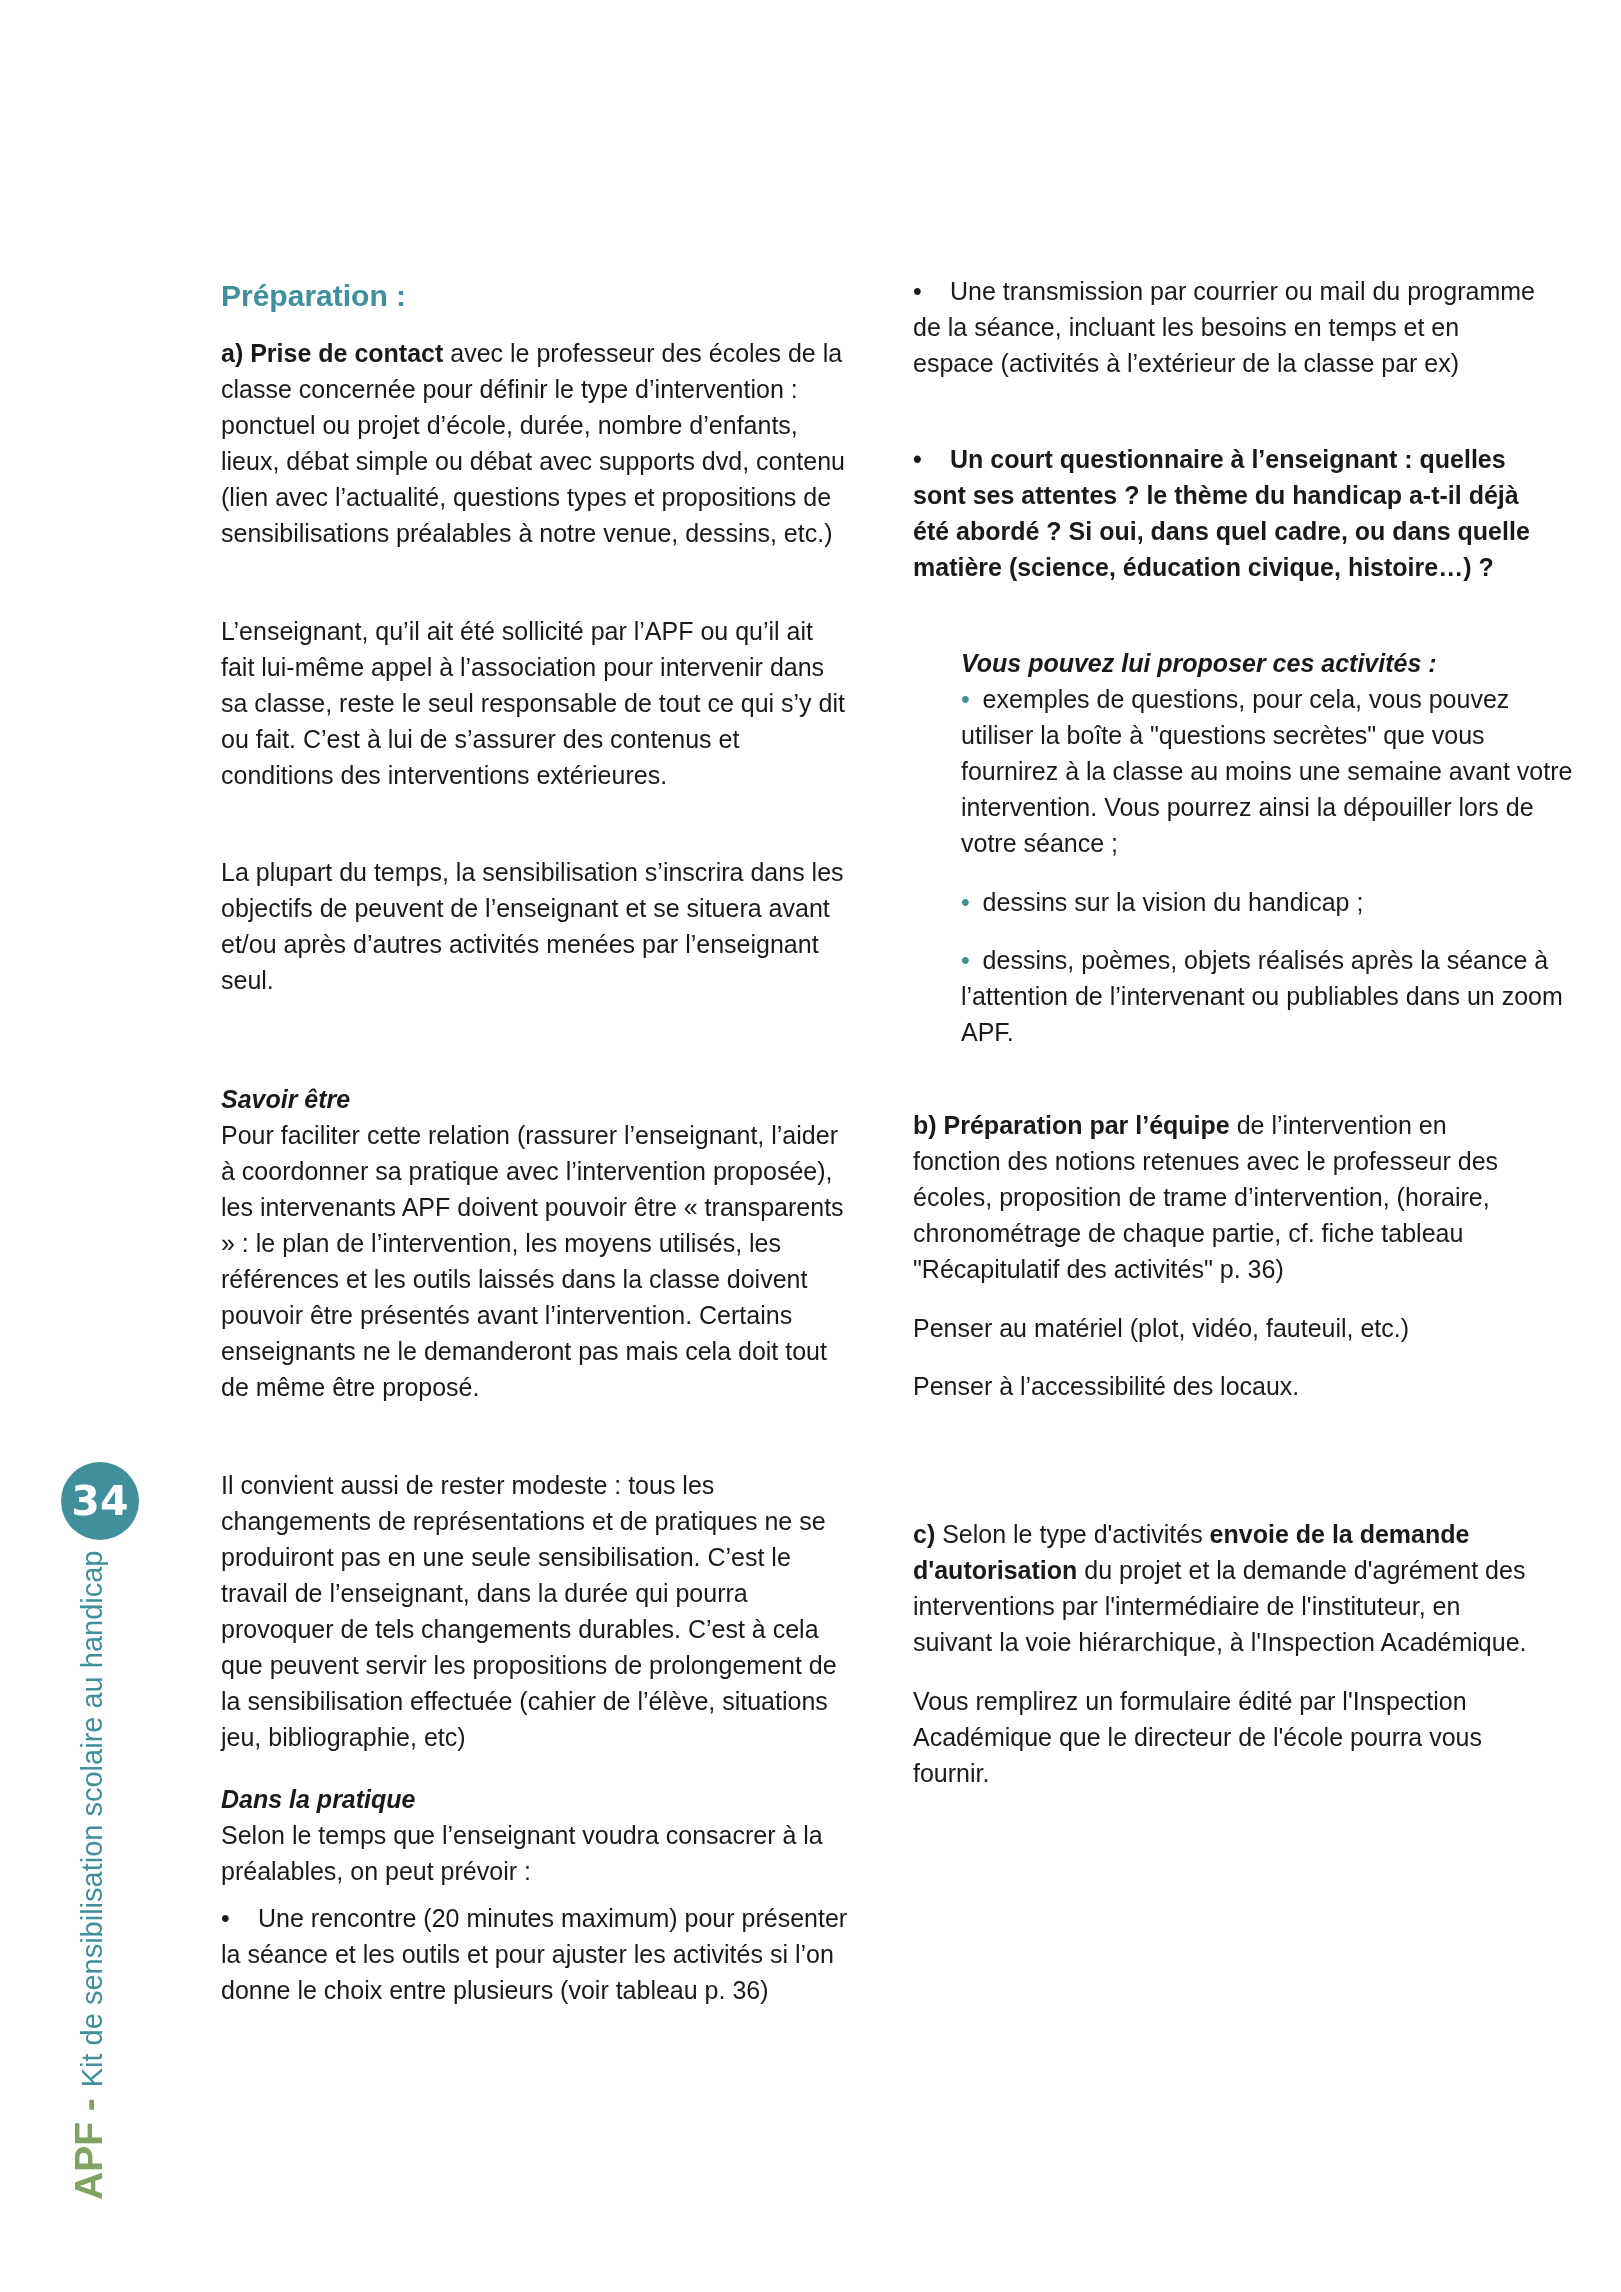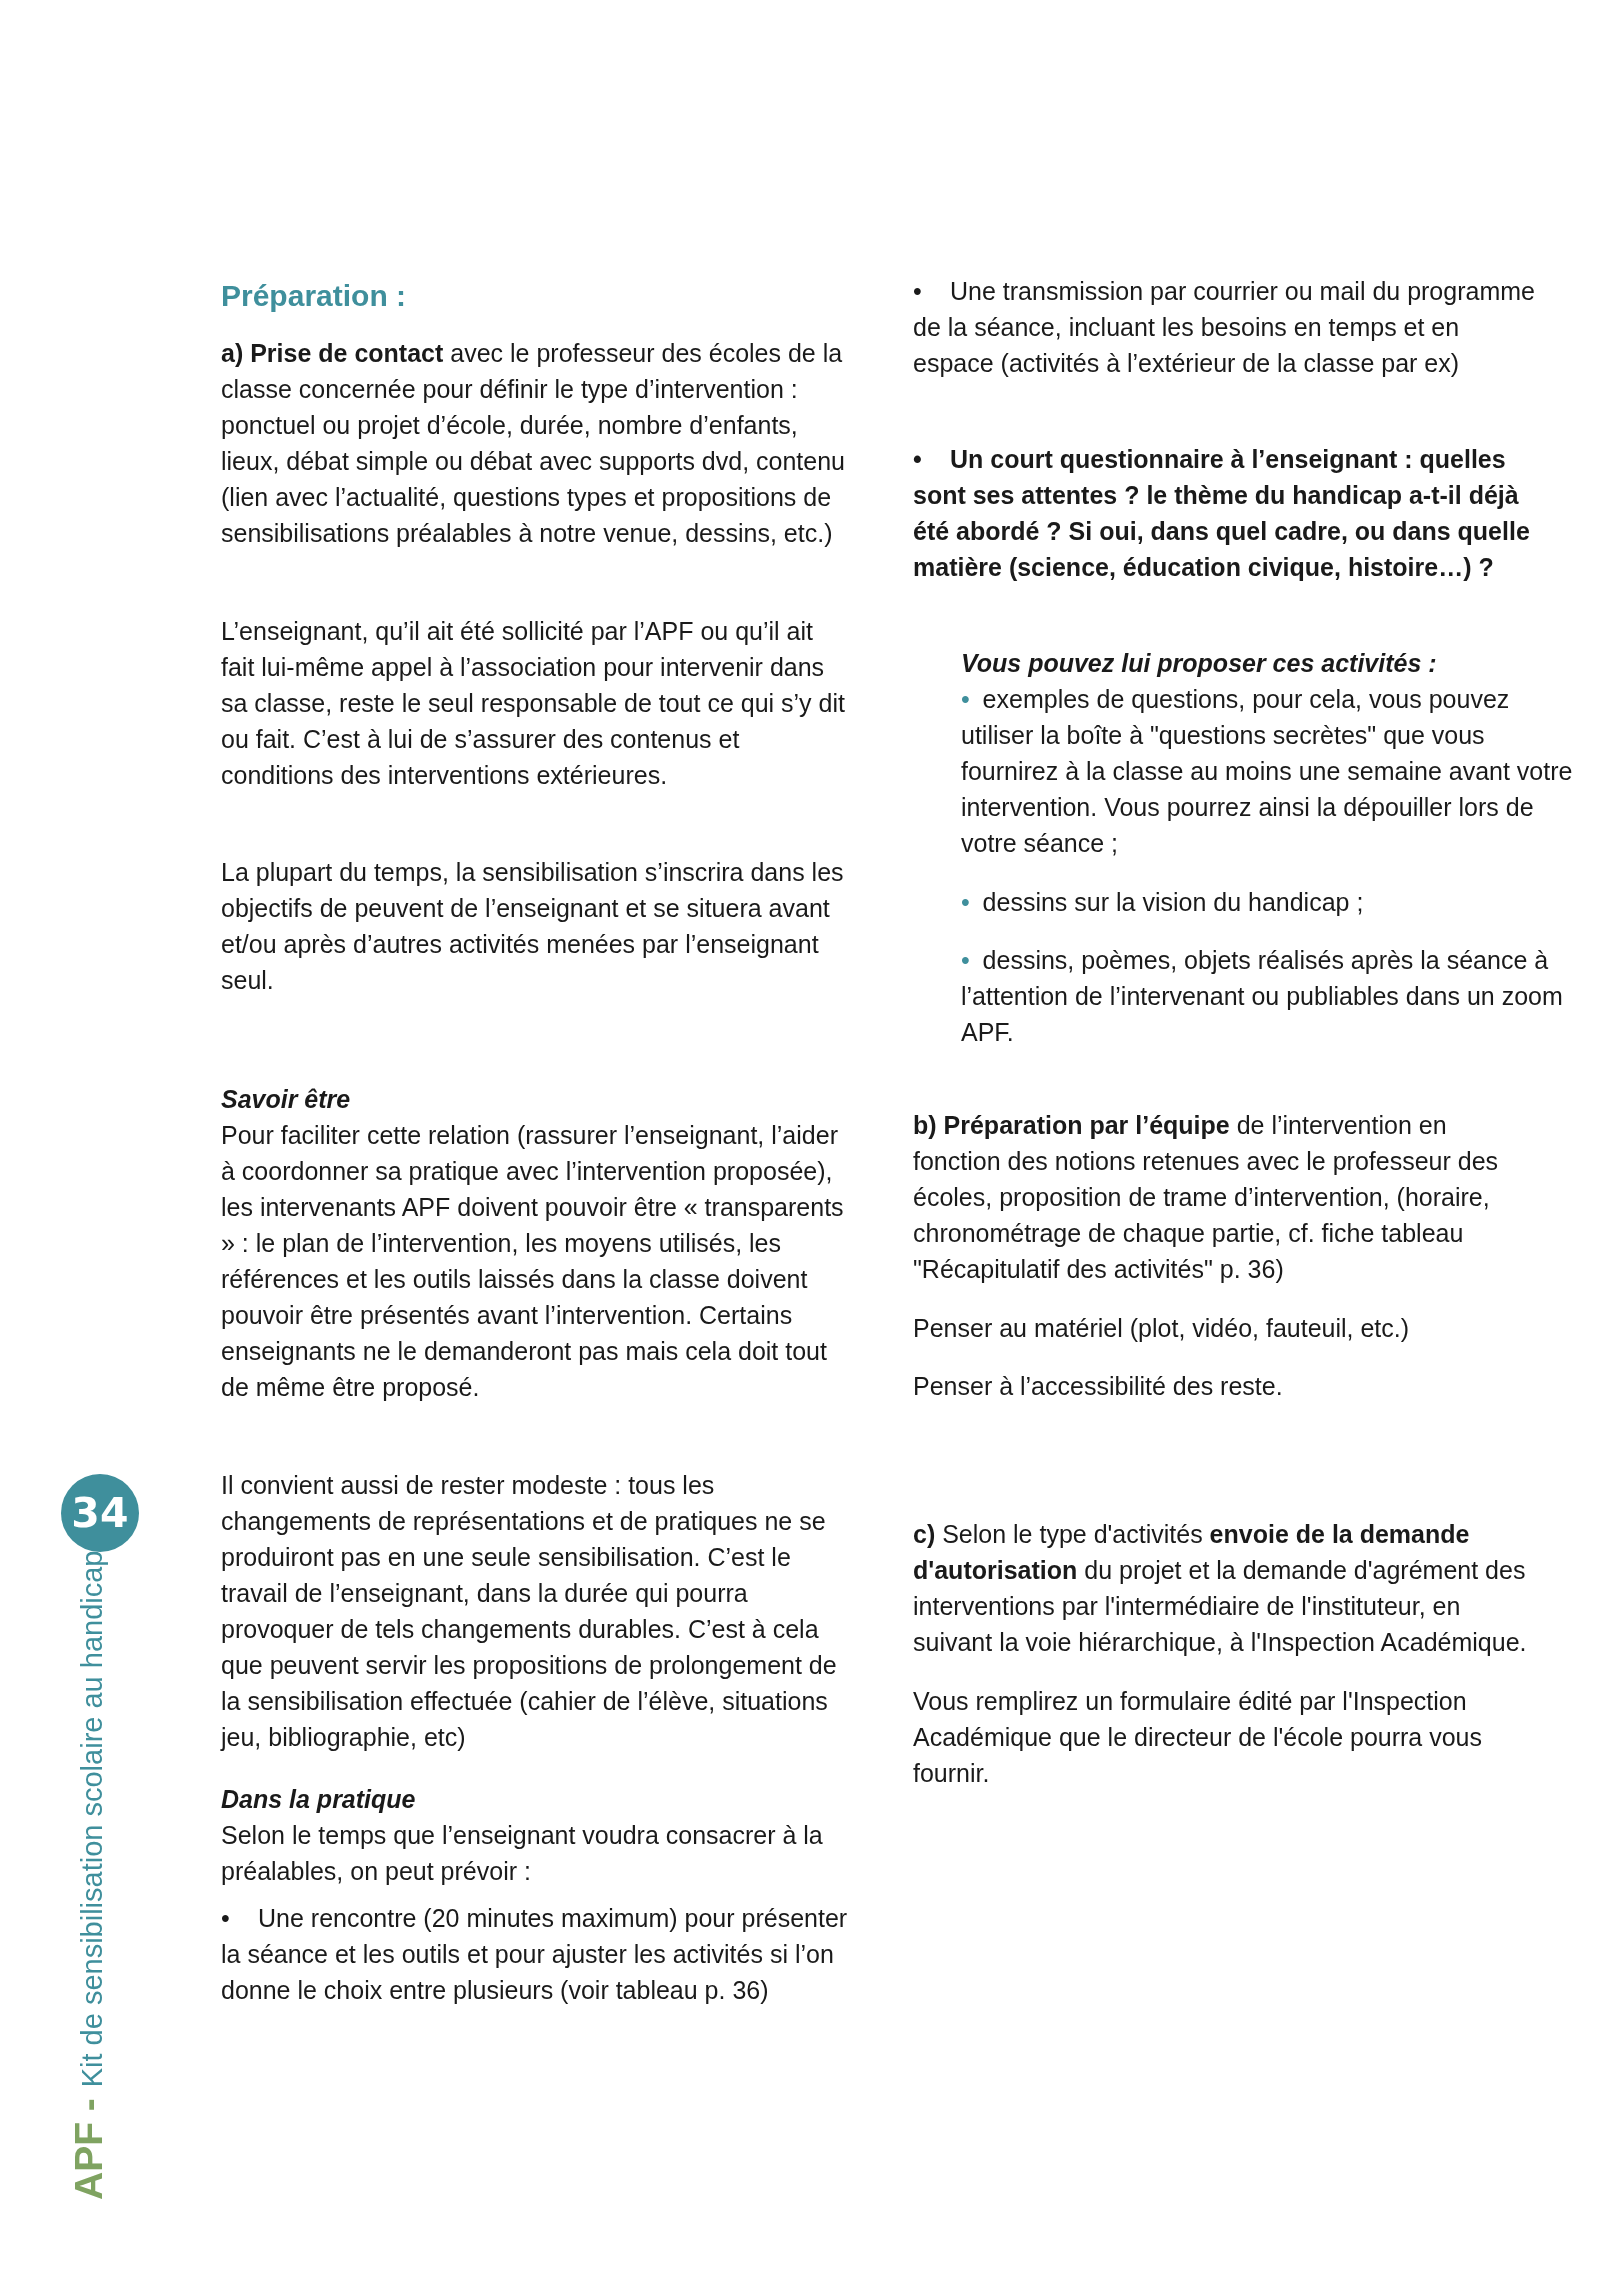--- a/index.html
+++ b/index.html
@@ -9,21 +9,21 @@
   .col-left { left: 221px; }
   .col-right { left: 913px; width: 627px; }
   .block { position: absolute; left: 0; width: 627px; font-size: 25px; line-height: 36px; }
   .block p { margin: 0 0 22.5px 0; }
   .heading { color: #3f8f9c; font-weight: bold; font-size: 30px; line-height: 36px; margin: 0; }
   .subhead { font-weight: bold; font-style: italic; display: block; }
   b { font-weight: bold; }
   .bullet-dark { display: inline-block; width: 37px; }
   .bullet-teal { color: #3f8f9c; display: inline-block; width: 21.6px; }
   .sidebar { position: absolute; left: 57px; top: 1462px; width: 82px; height: 745px; }
-  .page-circle { position: absolute; left: 3.9px; top: 12px; width: 78px; height: 78px; border-radius: 50%;
+  .page-circle { position: absolute; left: 3.9px; top: 0; width: 78px; height: 78px; border-radius: 50%;
                  background: #3f8f9c; color: #fff; font-weight: bold; font-size: 41px;
                  display: flex; align-items: center; justify-content: center; font-family: "DejaVu Sans", sans-serif; }
   .vertical-title { position: absolute; left: 69px; top: 2200px; transform-origin: 0 0; transform: rotate(-90deg);
                     white-space: nowrap; font-size: 29px; line-height: 39px; }
   .vt-apf { color: #7fa361; font-weight: bold; font-size: 39px; }
   .vt-dash { color: #7fa361; font-weight: bold; font-size: 39px; }
   .vt-kit { color: #3f8f9c; font-size: 29px; }
 </style>
 </head>
 <body>
@@ -78,21 +78,21 @@
   <div class="block" style="top:645px;margin-left:48px;">
     <span class="subhead">Vous pouvez lui proposer ces activités :</span>
     <p><span class="bullet-teal">•</span><span>exemples de questions, pour cela, vous pouvez utiliser la boîte à "questions secrètes" que vous fournirez à la classe au moins une semaine avant votre intervention. Vous pourrez ainsi la dépouiller lors de votre séance ;</span></p>
     <p><span class="bullet-teal">•</span><span>dessins sur la vision du handicap ;</span></p>
     <p><span class="bullet-teal">•</span><span>dessins, poèmes, objets réalisés après la séance à l’attention de l’intervenant ou publiables dans un zoom APF.</span></p>
   </div>
 
   <div class="block" style="top:1107px;">
     <p><b>b)  </b><b>Préparation par l’équipe</b><span> de l’intervention en fonction des notions retenues avec le professeur des écoles, proposition de trame d’intervention, (horaire, chronométrage de chaque partie, cf. fiche tableau "Récapitulatif des activités" p. 36)</span></p>
     <p>Penser au matériel (plot, vidéo, fauteuil, etc.)</p>
-    <p>Penser à l’accessibilité des reste.</p>
+    <p>Penser à l’accessibilité des locaux.</p>
   </div>
 
   <div class="block" style="top:1488px;margin-top:28px;">
     <p><b>c)</b><span> Selon le type d'activités </span><b>envoie de la demande d'autorisation</b><span> du projet et la demande d'agrément des interventions par l'intermédiaire de l'instituteur, en suivant la voie hiérarchique, à l'Inspection Académique.</span></p>
     <p>Vous remplirez un formulaire édité par l'Inspection Académique que le directeur de l'école pourra vous fournir.</p>
   </div>
 </div>
 
 <div class="sidebar">
   <div class="page-circle">34</div>

